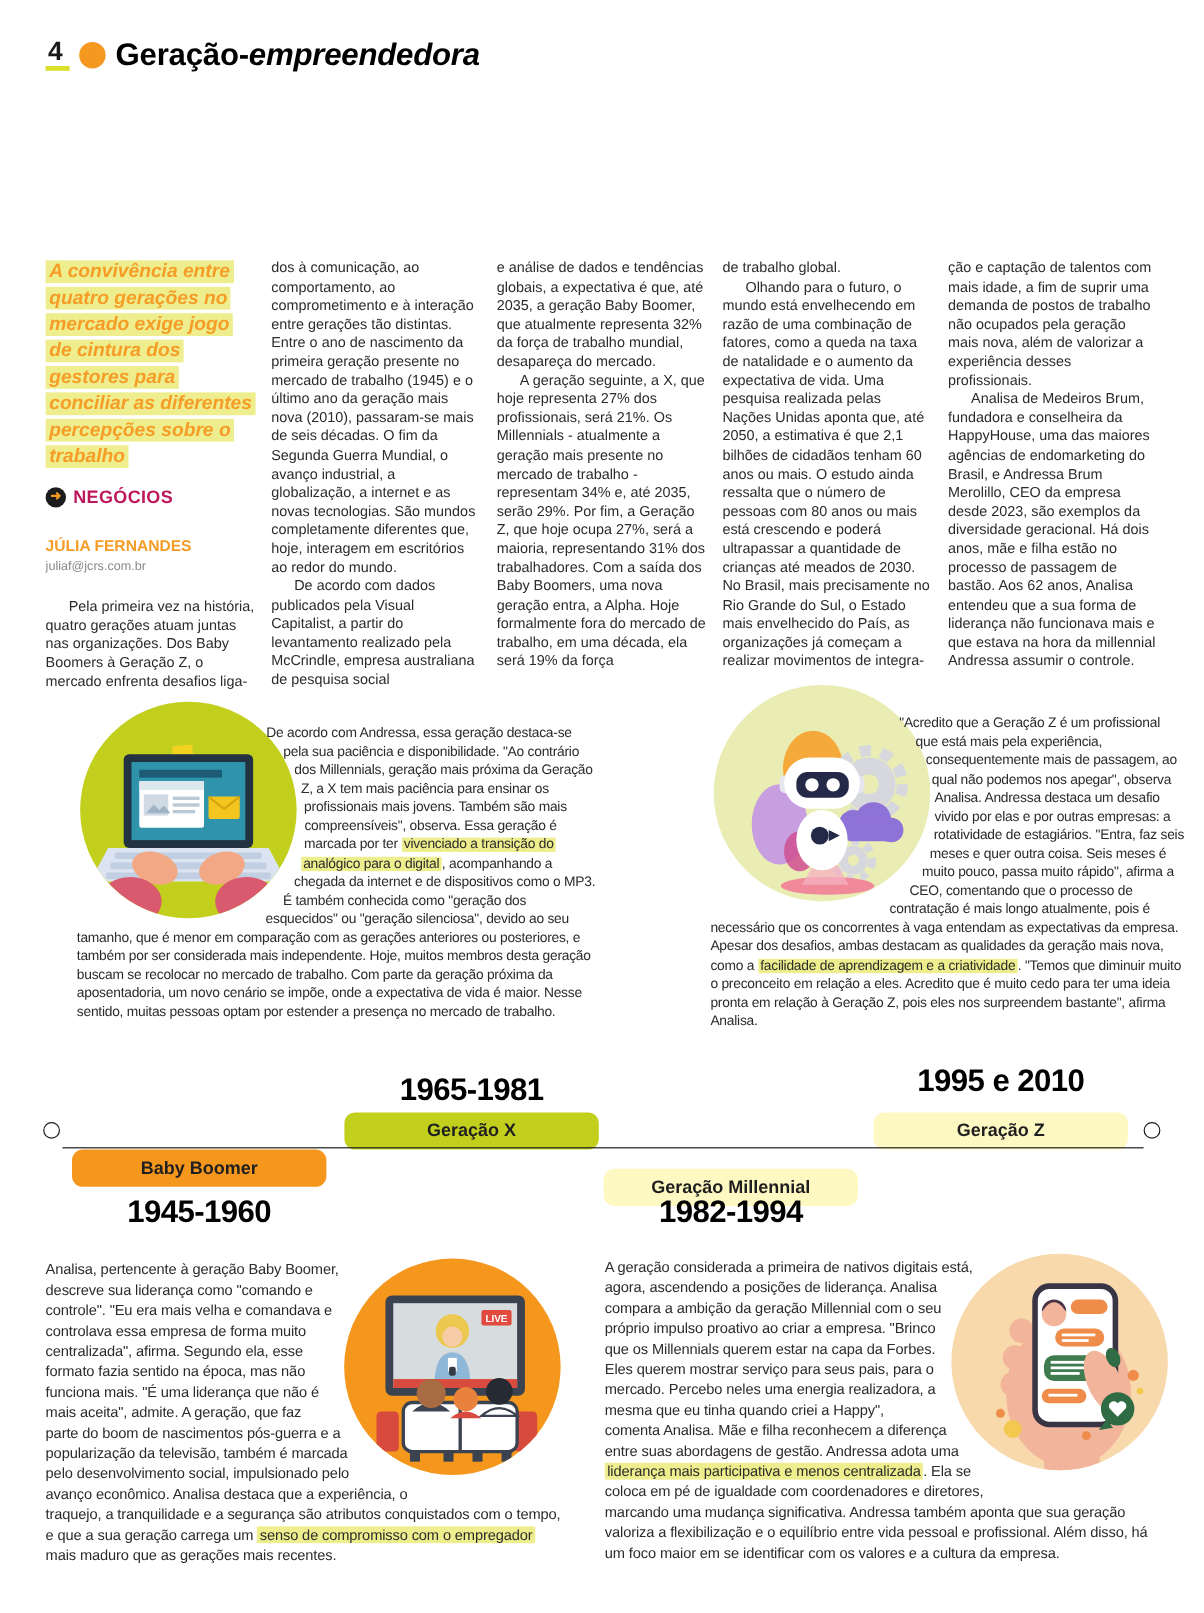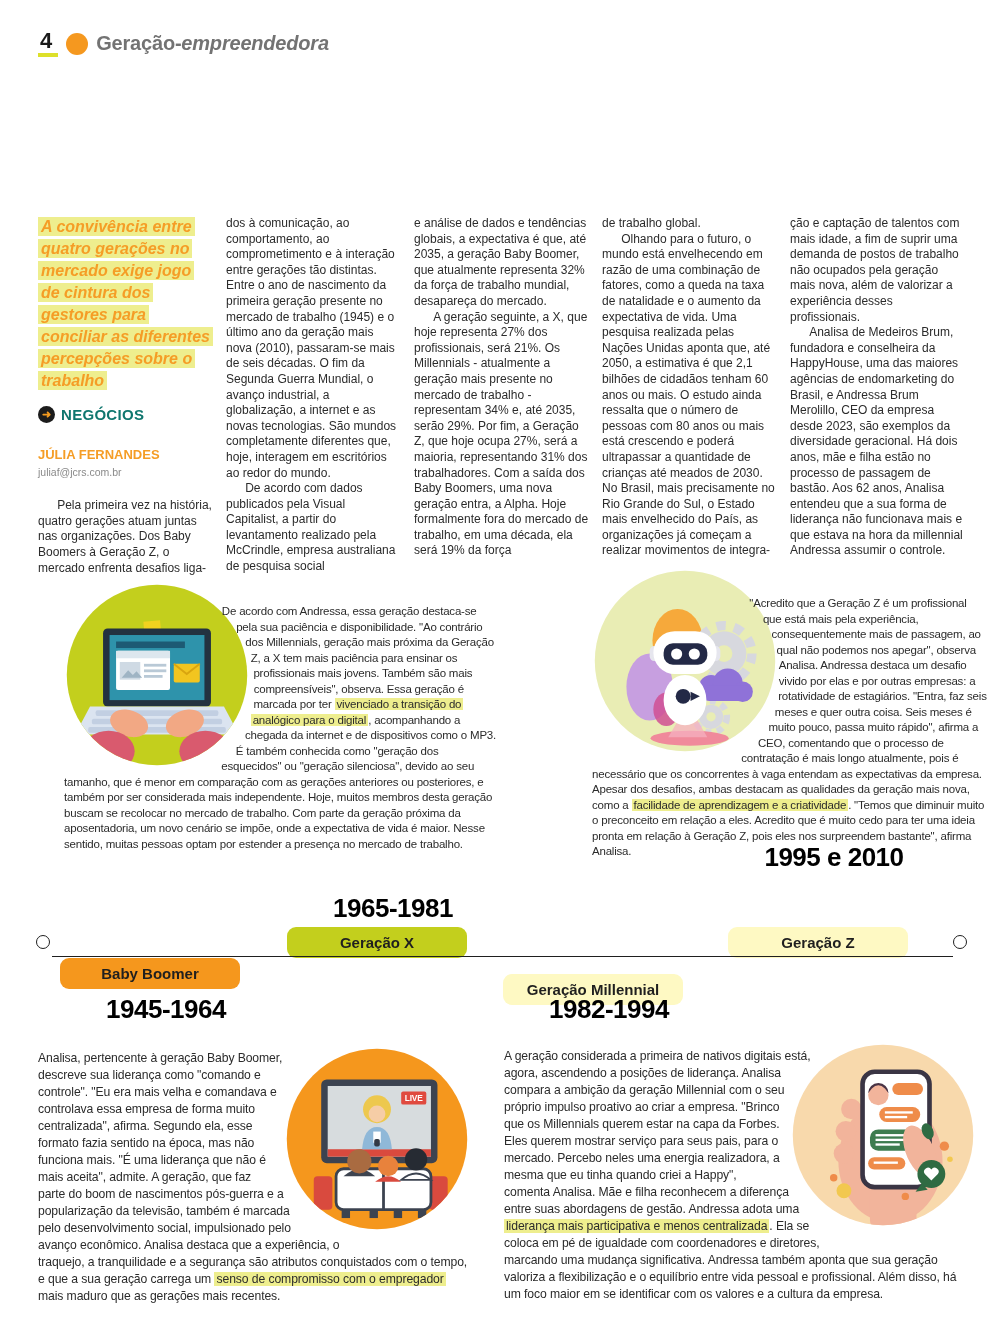--- a/index.html
+++ b/index.html
@@ -6,50 +6,50 @@
   html,body { background:#ffffff; }
   body { font-family:"Liberation Sans", sans-serif; color:#262626; }
   #page {
     position:relative; width:1003px; height:1344px; margin:0 auto;
     background:#ffffff; overflow:hidden;
   }
   
   .header { position:absolute; left:38px; top:30px; display:flex; align-items:center; gap:8px; }
   .page-num { font-size:22px; font-weight:bold; color:#1a1a1a; border-bottom:4px solid #dde02a; padding:0 6px 1px 2px; line-height:1; }
   .dot { width:22px; height:22px; border-radius:50%; background:#f5981f; }
-  .section-title { font-size:20px; font-weight:bold; color:#737373; letter-spacing:-0.2px; }
+  .section-title { font-size:26px; font-weight:bold; color:#000000; letter-spacing:-0.2px; }
   .section-title .it { font-style:italic; }
   
   .headline { position:absolute; left:38px; top:84px; font-weight:bold; font-size:43px; line-height:1.12; letter-spacing:-1.5px; color:#141414; white-space:nowrap; }
   
   .cols { position:absolute; left:38px; top:216px; width:927px; height:352px; display:flex; gap:13px; }
   .col { flex:1 1 0; font-size:12px; line-height:15.6px; color:#2b2b2b; }
   .col p { text-align:left; }
   .col p.ind { text-indent:1.6em; }
   .lead { font-size:16px; line-height:22px; font-weight:bold; font-style:italic; color:#f59d26; margin-bottom:14px; }
   .lead span { background:#eeee8e; padding:1px 3px; box-decoration-break:clone; -webkit-box-decoration-break:clone; }
   .kicker { display:flex; align-items:center; gap:6px; margin:10px 0 24px 0; }
   .kicker .arrow { width:17px; height:17px; border-radius:50%; background:#1c1c1c; color:#f59b1f; font-size:11px; line-height:17px; text-align:center; font-weight:bold; }
-  .kicker .lbl { font-size:15px; font-weight:bold; color:#0f766e; letter-spacing:0.3px; }
+  .kicker .lbl { font-size:15px; font-weight:bold; color:#be185d; letter-spacing:0.3px; }
   .author { font-size:13px; font-weight:bold; color:#f59d26; margin-bottom:2px; }
   .email { font-size:10.5px; color:#8a8a8a; margin-bottom:18px; }
   
   .hl { background:#eeee8e; padding:0 2px; box-decoration-break:clone; -webkit-box-decoration-break:clone; }
   
   .feature { position:absolute; font-size:11.5px; line-height:15.5px; letter-spacing:-0.2px; color:#2b2b2b; }
   .feature-genx { left:64px; top:604px; width:436px; }
   .feature-genz { left:592px; top:596px; width:396px; }
   .circle-illus { width:186px; height:186px; border-radius:50%; }
   .float-l { float:left; shape-outside:circle(50%); margin:-22px 10px 6px 0; }
   .float-l2 { float:left; shape-outside:circle(50%); margin:-28px 8px 6px 0; }
   .float-r { float:right; shape-outside:circle(50%); margin:-4px 0 8px 10px; }
   .float-r2 { float:right; shape-outside:circle(50%); margin:-6px 0 8px 10px; }
   
   .tl-year { position:absolute; width:212px; text-align:center; font-size:26px; font-weight:bold; letter-spacing:-0.5px; color:#000000; }
-  .tl-badge { position:absolute; width:180px; height:31px; border-radius:9px; display:flex; align-items:center; justify-content:center; font-size:15px; font-weight:bold; color:#1f1f1f; }
+  .tl-badge { position:absolute; width:212px; height:31px; border-radius:9px; display:flex; align-items:center; justify-content:center; font-size:15px; font-weight:bold; color:#1f1f1f; }
   .tl-line { position:absolute; left:52px; top:956px; width:901px; border-top:1.6px solid #1f1f1f; }
   .tl-end { position:absolute; width:14px; height:14px; border:1.7px solid #1f1f1f; border-radius:50%; background:#fff; top:935px; }
   
   .bottom-block { position:absolute; font-size:12.2px; line-height:17px; letter-spacing:-0.1px; color:#2b2b2b; }
   .bottom-bb { left:38px; top:1050px; width:432px; }
   .bottom-mill { left:504px; top:1048px; width:472px; }
 </style>
 </head>
 <body>
 
@@ -166,29 +166,29 @@
           <circle cx="110" cy="92.5" r="6" fill="#ffffff"></circle>
           <circle cx="98" cy="138" r="8" fill="#232946"></circle>
           <path d="M106 133 l10 5 -10 5z" fill="#232946"></path>
         </g>
       </svg>
     </div>
     <p><span>"Acredito que a Geração Z é um profissional que está mais pela experiência, consequentemente mais de passagem, ao qual não podemos nos apegar", observa Analisa. Andressa destaca um desafio vivido por elas e por outras empresas: a rotatividade de estagiários. "Entra, faz seis meses e quer outra coisa. Seis meses é muito pouco, passa muito rápido", afirma a CEO, comentando que o processo de contratação é mais longo atualmente, pois é necessário que os concorrentes à vaga entendam as expectativas da empresa. Apesar dos desafios, ambas destacam as qualidades da geração mais nova, como a </span><span class="hl">facilidade de aprendizagem e a criatividade</span><span>. "Temos que diminuir muito o preconceito em relação a eles. Acredito que é muito cedo para ter uma ideia pronta em relação à Geração Z, pois eles nos surpreendem bastante", afirma Analisa.</span></p>
   </div>
 
   <div class="tl-year" style="left:287px; top:893px;">1965-1981</div>
-  <div class="tl-year" style="left:728px; top:842px;">1995 e 2010</div>
+  <div class="tl-year" style="left:728px; top:885px;">1995 e 2010</div>
   <div class="tl-badge" style="left:287px; top:927px; background:#c3cf1d;">Geração X</div>
   <div class="tl-badge" style="left:728px; top:927px; background:#fef9c3;">Geração Z</div>
   <div class="tl-line"></div>
   <div class="tl-end" style="left:36px;"></div>
   <div class="tl-end" style="left:953px;"></div>
   <div class="tl-badge" style="left:60px; top:958px; background:#f5971d;">Baby Boomer</div>
   <div class="tl-badge" style="left:503px; top:958px; background:#fef9c3;margin-top:16px;">Geração Millennial</div>
-  <div class="tl-year" style="left:60px; top:994px;">1945-1964</div>
+  <div class="tl-year" style="left:60px; top:994px;">1945-1960</div>
   <div class="tl-year" style="left:503px; top:994px;">1982-1994</div>
 
   <div class="bottom-block bottom-bb">
     <div class="circle-illus float-r">
       <svg viewBox="0 0 200 200" width="186" height="186">
         <defs>
             <clipPath id="cpb">
               <circle cx="100" cy="100" r="97"></circle>
             </clipPath>
           </defs>

